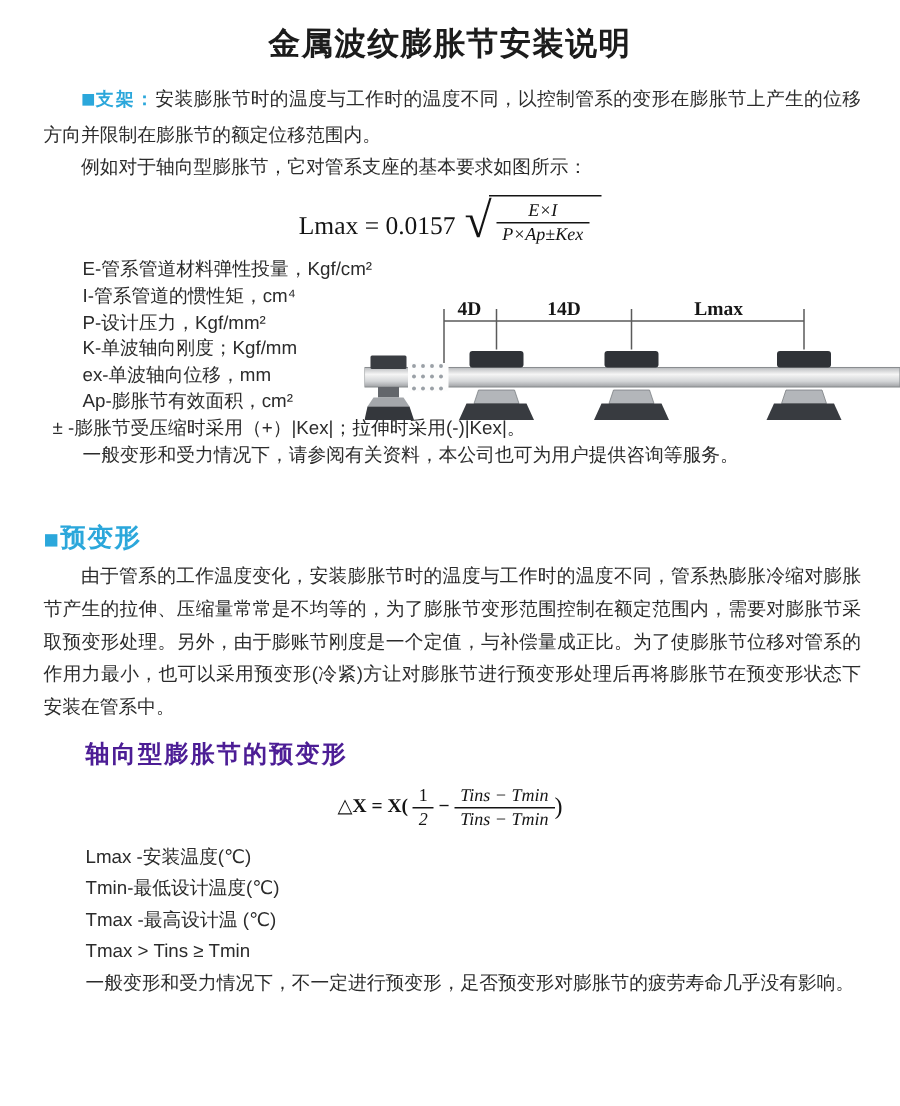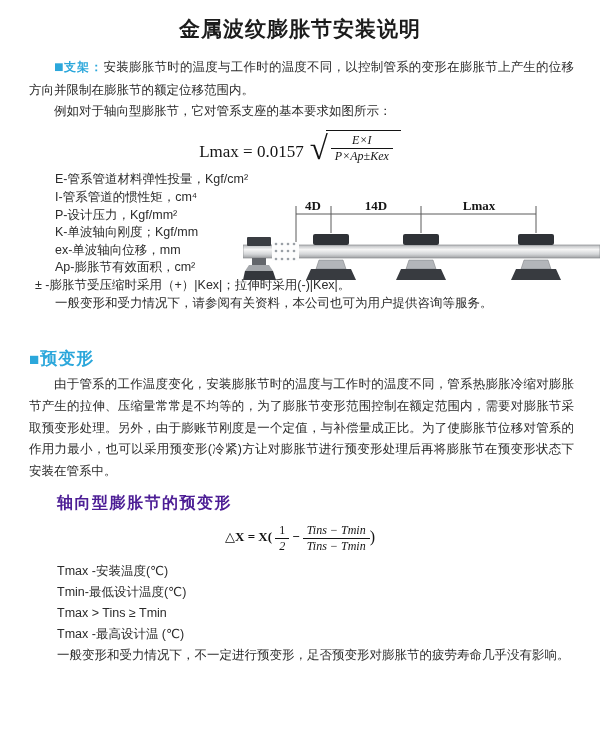--- a/index.html
+++ b/index.html
@@ -222,20 +222,20 @@
       </span>
     <span class="fml-mid">−</span>
     <span class="frac ital">
         <span class="num">Tins − Tmin</span>
         <span class="den">Tins − Tmin</span>
       </span><span class="paren">)</span>
   </div>
 
 
   <div class="sub-lines">
-    <div class="def-line">Tmax -安装温度(℃)</div>
+    <div class="def-line">Lmax -安装温度(℃)</div>
     <div class="def-line">Tmin-最低设计温度(℃)</div>
+    <div class="def-line">Tmax -最高设计温 (℃)</div>
     <div class="def-line">Tmax &gt; Tins ≥ Tmin</div>
-    <div class="def-line">Tmax -最高设计温 (℃)</div>
     <div class="def-line">一般变形和受力情况下，不一定进行预变形，足否预变形对膨胀节的疲劳寿命几乎没有影响。</div>
   </div>
 
 </div>
 
 </body></html>

